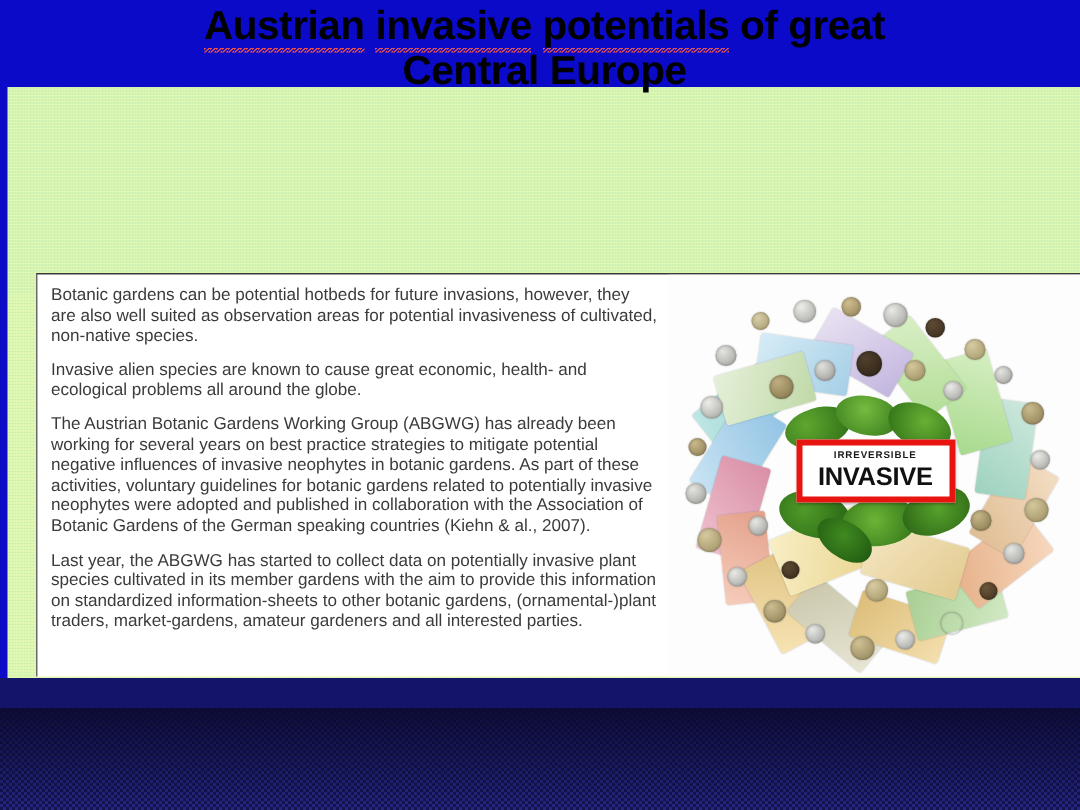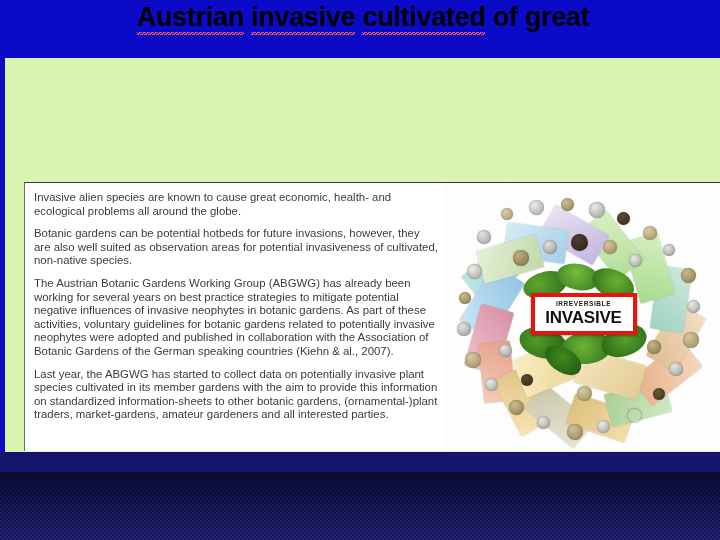--- a/index.html
+++ b/index.html
@@ -181,29 +181,30 @@
 
 <div id="slide">
 
   <div id="top-band"></div>
 
   <div id="slide-body"></div>
   <div id="left-strip"></div>
 
   <div id="title">
     <span class="tline">
-      <span class="sp">Austrian</span><span> </span><span class="sp">invasive</span><span> </span><span class="sp">cultivated</span><span> of great</span>
+      <span class="sp">Austrian</span><span> </span><span class="sp">invasive</span><span> </span><span class="sp">potentials</span><span> of great</span>
     </span>
+    <span class="tline">Central Europe</span>
   </div>
 
   <div id="content-box">
 
     <div id="text-col">
+      <p>Botanic gardens can be potential hotbeds for future invasions, however, they are also well suited as observation areas for potential invasiveness of cultivated, non-native species.</p>
       <p>Invasive alien species are known to cause great economic, health- and ecological problems all around the globe.</p>
-      <p>Botanic gardens can be potential hotbeds for future invasions, however, they are also well suited as observation areas for potential invasiveness of cultivated, non-native species.</p>
       <p>The Austrian Botanic Gardens Working Group (ABGWG) has already been working for several years on best practice strategies to mitigate potential negative influences of invasive neophytes in botanic gardens. As part of these activities, voluntary guidelines for botanic gardens related to potentially invasive neophytes were adopted and published in collaboration with the Association of Botanic Gardens of the German speaking countries (Kiehn &amp; al., 2007).</p>
       <p>Last year, the ABGWG has started to collect data on potentially invasive plant species cultivated in its member gardens with the aim to provide this information on standardized information-sheets to other botanic gardens, (ornamental-)plant traders, market-gardens, amateur gardeners and all interested parties.</p>
     </div>
 
     <div id="photo">
       <div class="pile">
 
         <div class="note" style="left:8px;  top:58px;  width:62px; height:34px; background:linear-gradient(120deg,#bfe6e4,#8fd3cf); transform:rotate(-38deg);"></div>
         <div class="note" style="left:2px;  top:88px;  width:66px; height:36px; background:linear-gradient(120deg,#c9e4f3,#93c4e4); transform:rotate(-58deg);"></div>
         <div class="note" style="left:0px;  top:126px; width:64px; height:34px; background:linear-gradient(120deg,#f0c3cf,#d98fa6); transform:rotate(-74deg);"></div>

